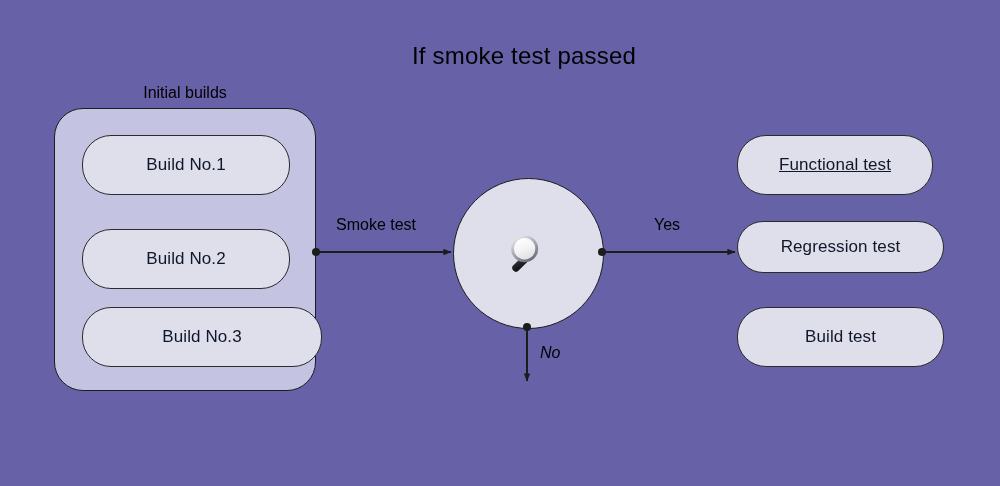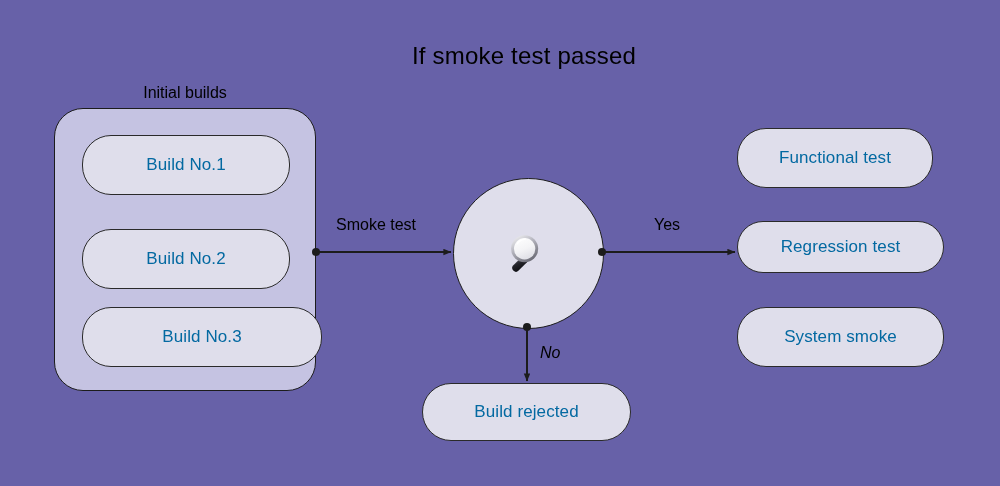--- a/index.html
+++ b/index.html
@@ -20,21 +20,21 @@
     top: 0;
     width: 1000px;
     height: 486px;
   }
   .node {
     position: absolute;
     box-sizing: border-box;
     display: flex;
     align-items: center;
     justify-content: center;
-    color: #0369a1;
+    color: #0f172a;
     text-align: left;
     border-radius: 29px;
   }
   .box {
     background: #dfdeeb;
     border: 1.5px solid #2a2a2a;
     font-size: 17px;
     letter-spacing: 0.1px;
   }
   .panel {
@@ -118,27 +118,26 @@
       </defs>
       <g transform="rotate(45 32 32)">
         <rect x="28.5" y="36" width="8.5" height="22" rx="4.2" fill="url(#handleGrad)"></rect>
       </g>
       <circle cx="27" cy="26" r="15.5" fill="url(#ringGrad)"></circle>
       <circle cx="27" cy="26" r="12.2" fill="url(#lensGrad)"></circle>
       <path d="M18.5 20.5 a12 12 0 0 1 9.5 -5.6" fill="none" stroke="#ffffff" stroke-width="1.6" stroke-linecap="round" opacity="0.9"></path>
     </svg>
   </div>
 
-  <div class="node box" style="left:737px; top:128px; width:196px; height:60px;">Functional test</div>
+  <div class="node box" style="left:737px; top:135px; width:196px; height:60px;text-decoration:underline;">Functional test</div>
 
   <div class="node box" style="left:737px; top:221px; width:207px; height:52px;">Regression  test</div>
 
-  <div class="node box" style="left:737px; top:307px; width:207px; height:60px;">System smoke</div>
+  <div class="node box" style="left:737px; top:307px; width:207px; height:60px;">Build test</div>
 
-  <div class="node box" style="left:422px; top:383px; width:209px; height:58px;">Build rejected</div>
 
   <svg class="wires">
     <defs>
       <marker id="arrowhead" markerWidth="9" markerHeight="9" refX="7.6" refY="3.2" orient="auto" markerUnits="userSpaceOnUse">
         <path d="M0,0 L8,3.2 L0,6.4 z" fill="#1c1c1c"></path>
       </marker>
     </defs>
 
     <g>
       <circle cx="316" cy="252" r="4" fill="#1c1c1c"></circle>

